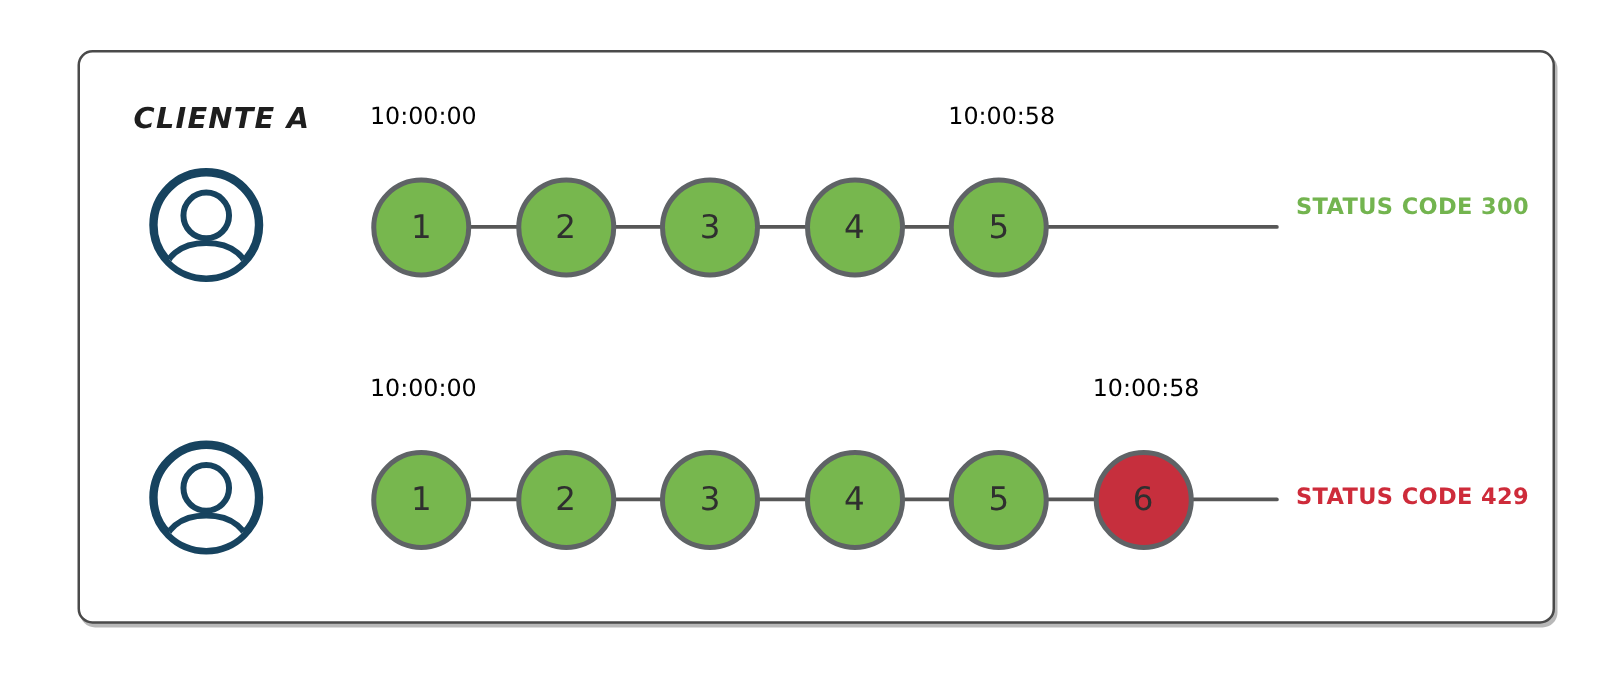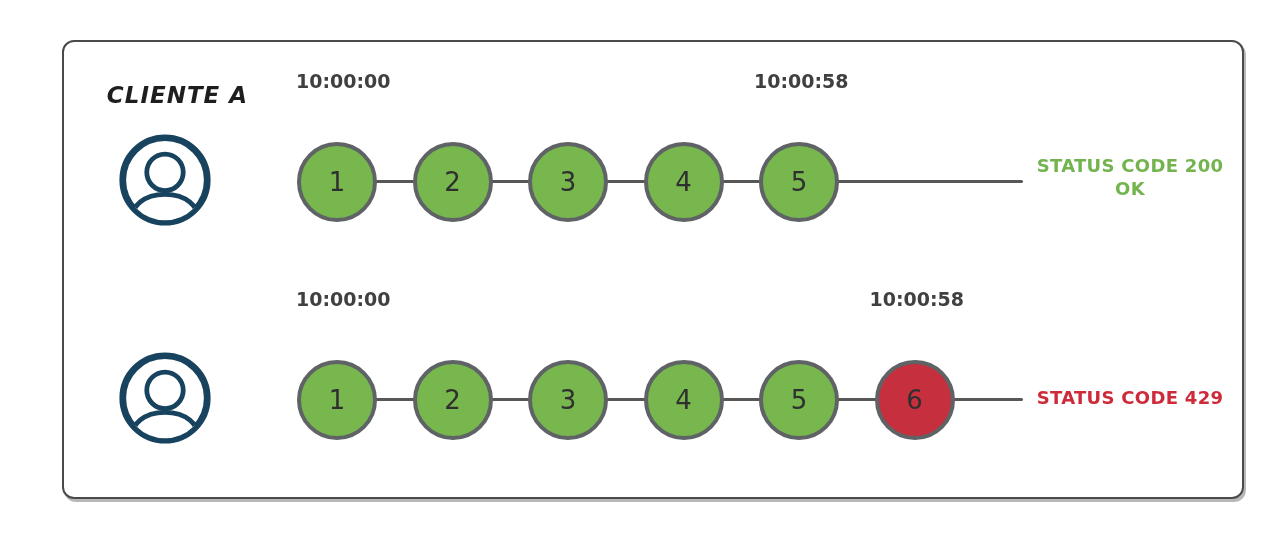--- a/index.html
+++ b/index.html
@@ -7,21 +7,21 @@
           font-family:"DejaVu Sans","Liberation Sans",sans-serif;}
   .frame{position:absolute;left:62px;top:40px;width:1178px;height:455px;
          border:2.5px solid #4a4a4a;border-radius:12px;background:#ffffff;
          box-shadow:2px 3px 0 rgba(0,0,0,0.28);}
   .client-row{position:absolute;left:0;width:1280px;height:220px;}
   .row-a{top:50px;}
   .row-b{top:268px;}
   .client-label{position:absolute;left:105px;top:32px;width:145px;text-align:center;
                 font-style:italic;font-weight:700;font-size:23px;color:#1e1e1e;
                 letter-spacing:1px;}
-  .time-label{position:absolute;top:20px;font-weight:700;font-size:19px;color:#404040;}
+  .time-label{position:absolute;top:32px;font-weight:400;font-size:19px;color:#000000;}
   .start-time{left:296px;}
   .end-time{width:90px;text-align:right;}
   .user-icon{position:absolute;left:117px;top:82px;width:96px;height:96px;}
   .timeline-line{position:absolute;left:337px;top:130px;width:686px;height:3px;
                  background:#575757;border-radius:2px;}
   .circle{position:absolute;top:92px;width:72px;height:72px;border-radius:50%;
           border:4px solid #5f6366;display:flex;align-items:center;justify-content:center;
           font-size:26px;color:#2f2f2f;box-sizing:content-box;}
   .status-text{position:absolute;left:1024px;top:104px;width:212px;text-align:center;
                font-weight:700;font-size:18px;line-height:23px;letter-spacing:0.3px;}
@@ -44,22 +44,21 @@
         </defs>
       <circle cx="50" cy="50" r="44" fill="none" stroke="#17435f" stroke-width="7"></circle>
       <g clip-path="url(#uc0)" fill="#ffffff" stroke="#17435f" stroke-width="5">
         <path d="M13 100 c0 -25 17 -35 37 -35 s37 10 37 35 z"></path>
         <circle cx="50" cy="42" r="19"></circle>
       </g>
     </svg>
     <div class="timeline-line"></div>
     <div></div>
     <div class="status-text" style="color: rgb(115, 180, 79);">
-      <div>STATUS CODE 200</div>
-      <div>OK</div>
+      <div>STATUS CODE 300</div>
     </div>
   <div class="circle" style="left: 297px; background: rgb(119, 183, 78);">1</div>
       <div class="circle" style="left: 412.5px; background: rgb(119, 183, 78);">2</div>
       <div class="circle" style="left: 528px; background: rgb(119, 183, 78);">3</div>
       <div class="circle" style="left: 643.5px; background: rgb(119, 183, 78);">4</div>
       <div class="circle" style="left: 759px; background: rgb(119, 183, 78);">5</div>
     </div>
 
   <div class="client-row row-b">
     <div class="time-label start-time">10:00:00</div>

